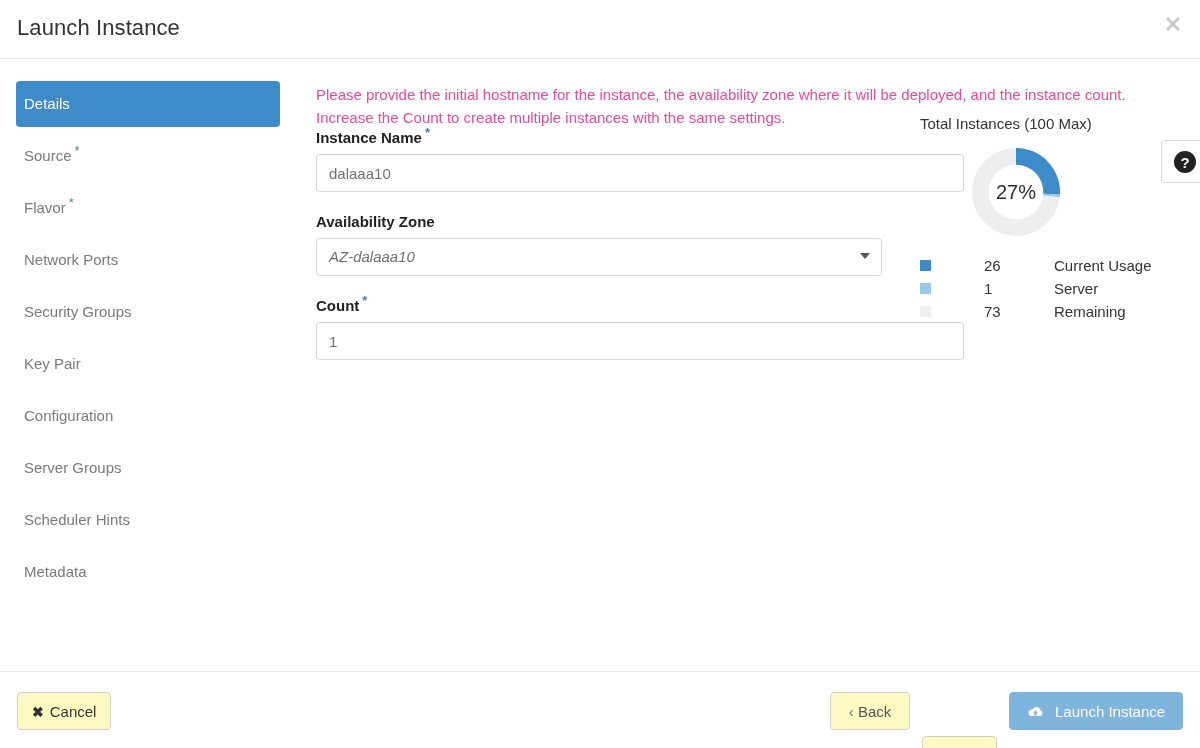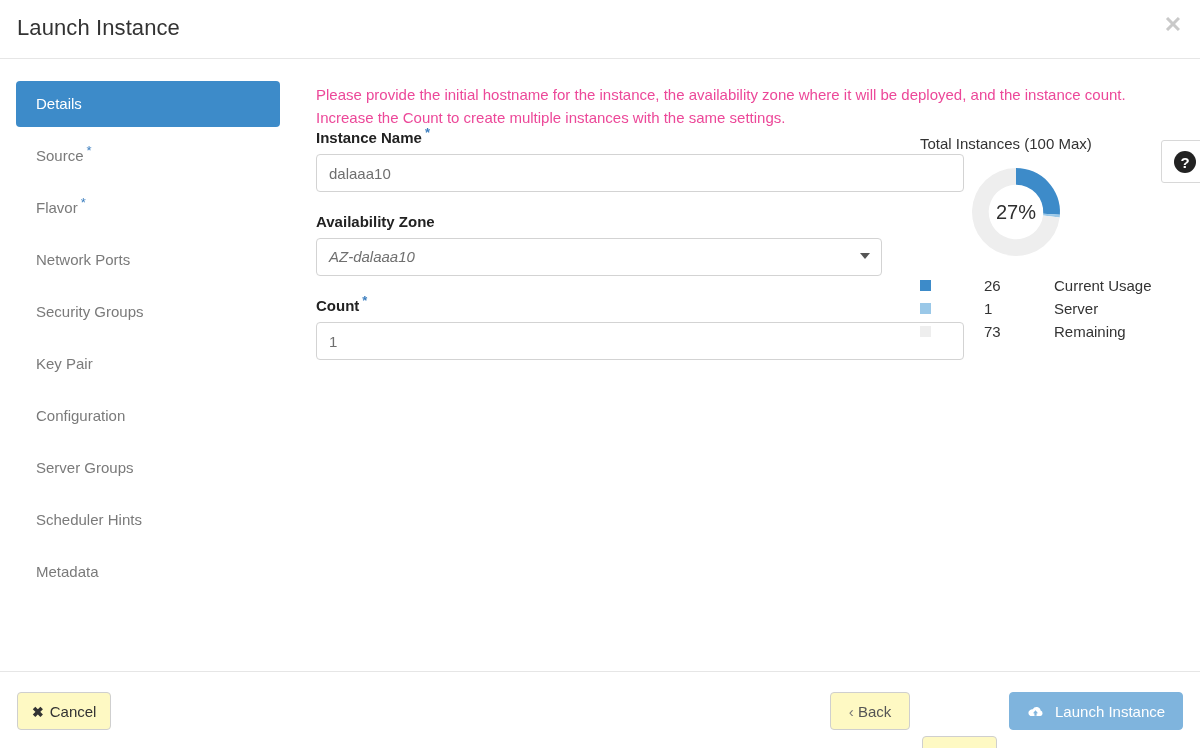--- a/index.html
+++ b/index.html
@@ -41,21 +41,21 @@
     background: #fff;
   }
 
   
   .wizard-nav {
     position: absolute; left: 16px; top: 22px;
     width: 264px;
   }
   .nav-item {
     height: 46px; line-height: 46px;
-    padding-left: 20px;
+    padding-left: 8px;
     font-size: 15px;
     color: #7a7a7a;
     border-radius: 4px;
     margin-bottom: 6px;
     cursor: pointer;
     white-space: nowrap;
   }
   .nav-item.active {
     background: #3d8bc9;
     color: #ffffff;
@@ -243,21 +243,21 @@
 
     <div class="field-group">
       <div class="field-label">
         <span>Count</span><span class="req-star">*</span>
       </div>
       <input class="txt-input" type="text" value="1" style="">
     </div>
 
   </div>
 
-  <div class="quota-panel" style="top:76px;">
+  <div class="quota-panel" style="top:56px;">
     <div class="quota-title">Total Instances (100 Max)</div>
 
     <div class="donut-wrap">
       <svg width="96" height="96" viewBox="0 0 96 96">
         <g id="donut-slices">
             <path d="M48,4 A44,44 0 0 1 91.91317605084396,50.76278285928979 L75.22616915152325,49.71292537275967 A27.28,27.28 0 0 0 48,20.72 Z" fill="#3d8bc9"></path>
             <path d="M91.91317605084396,50.76278285928979 A44,44 0 0 1 91.65304685783703,53.51466227682939 L75.06488905185896,51.419090611634225 A27.28,27.28 0 0 0 75.22616915152325,49.71292537275967 Z" fill="#9ac8e8"></path>
             <path d="M91.65304685783703,53.51466227682939 A44,44 0 1 1 47.99999999999999,4 L47.99999999999999,20.72 A27.28,27.28 0 1 0 75.06488905185896,51.419090611634225 Z" fill="#eeeeee"></path>
           </g>
       </svg>

